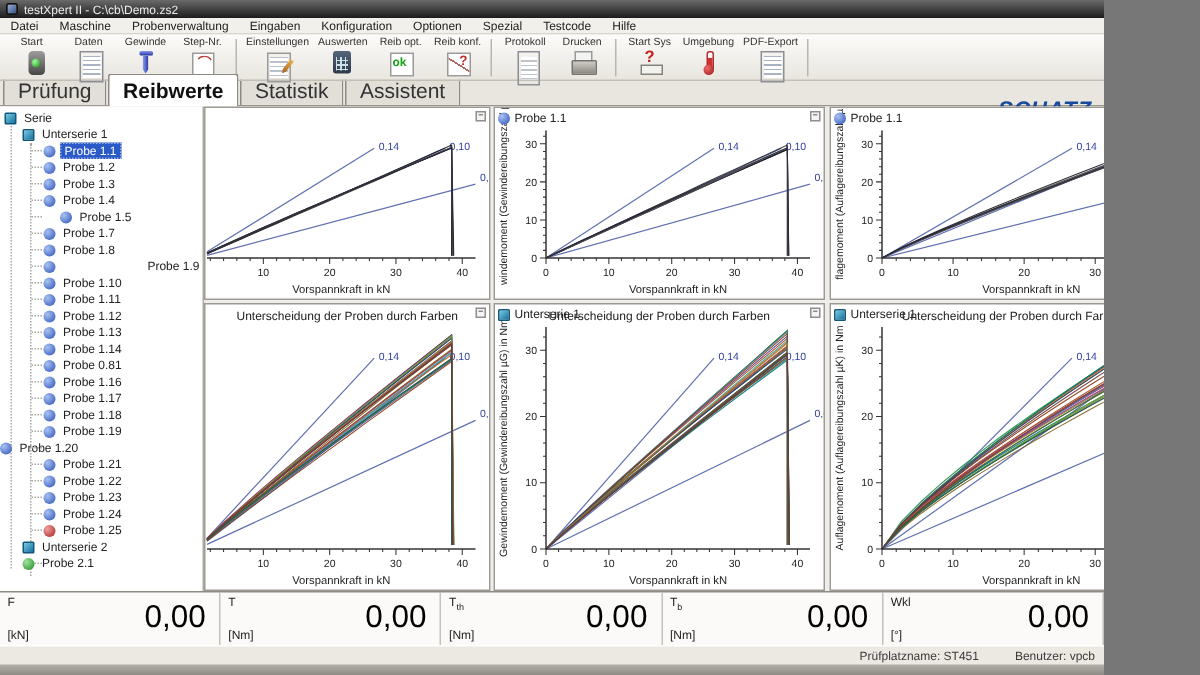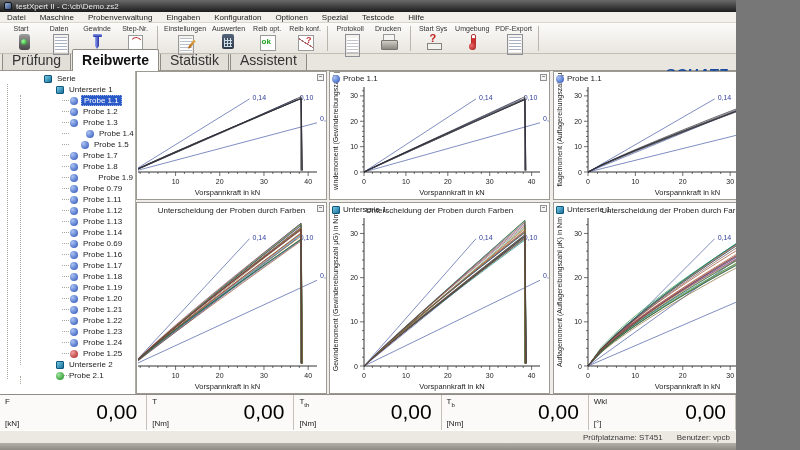--- a/index.html
+++ b/index.html
@@ -65,21 +65,21 @@
   
   .tabbar{height:17px;background:#e9e6e0;display:flex;align-items:flex-end;padding:2px 2px 0 2px;
           border-bottom:1px solid #9a978f;}
   .tab{font-size:14px;padding:2px 9px 2px 9px;background:#e2dfd8;border:1px solid #8e8b84;border-bottom:none;
        border-radius:2px 2px 0 0;margin-right:1px;color:#333;}
   .tab.active{background:#fff;font-weight:bold;color:#111;position:relative;top:1px;padding-bottom:3px;}
   
   .main{height:323px;display:flex;background:#eeede9;}
   .tree{width:136px;background:#fff;border-right:1px solid #aeaba3;position:relative;
         font-size:8px;padding-top:2px;overflow:hidden;}
-  .trow{height:11px;display:flex;align-items:center;white-space:nowrap;position:relative;margin-left:41px;}
+  .trow{height:11px;display:flex;align-items:center;white-space:nowrap;position:relative;}
   .trow .lbl{padding:0 2px;}
   .trow.sel .lbl{background:#2a5ac8;color:#fff;border:1px dotted #9ab0e0;}
   .nicon{width:8px;height:8px;flex:0 0 8px;margin-right:3px;position:relative;z-index:1;}
   .n-series{border-radius:1px;background:linear-gradient(135deg,#79cbe2,#166f9e);border:1px solid #10577c;}
   .n-blue{border-radius:50%;background:radial-gradient(circle at 32% 32%,#a9c2f2,#2a50b8);}
   .n-red{border-radius:50%;background:radial-gradient(circle at 32% 32%,#f0a0a0,#a82020);}
   .n-green{border-radius:50%;background:radial-gradient(circle at 32% 32%,#9fe49f,#1d8a1d);}
   .guide{position:absolute;border-left:1px dotted #a9a69e;width:0;}
   .trow.lvl2::before{content:"";position:absolute;left:21px;width:7px;border-top:1px dotted #a9a69e;top:5px;}
   .charts{flex:1;position:relative;}
@@ -93,21 +93,21 @@
   svg text{font-family:"Liberation Sans",sans-serif;}
   
   .readouts{height:36px;background:#fbfaf8;border-top:1px solid #8f8c85;display:flex;}
   .rfield{width:160px;position:relative;border-right:1px solid #c4c1b9;}
   .rfield .rl{position:absolute;left:5px;top:2px;font-size:8px;color:#222;}
   .rfield .rl sub{font-size:6px;}
   .rfield .ru{position:absolute;left:5px;bottom:2px;font-size:8px;color:#222;}
   .rfield .rv{position:absolute;right:9px;top:50%;transform:translateY(-54%);font-size:21px;color:#000;}
   
   .statusbar{height:13px;background:#ece9e2;border-top:1px solid #fff;display:flex;align-items:center;
-             justify-content:flex-end;font-size:8px;color:#3a3a3a;padding-right:6px;gap:14px;}
+             justify-content:flex-end;font-size:8px;color:#3a3a3a;padding-right:6px;gap:24px;}
   .bottomstrip{height:7px;background:linear-gradient(#b3b0a9,#8e8b85);}
 </style>
 </head>
 <body>
 
 <div id="app">
   <div class="titlebar">
     <span class="appicon"></span>
     <span>testXpert II  -  C:\cb\Demo.zs2</span>
   </div>
@@ -208,21 +208,21 @@
           <span class="lbl">Probe 1.1</span>
         </div>
         <div class="trow lvl2" style="padding-left: 29px;">
           <span class="nicon n-blue"></span>
           <span class="lbl">Probe 1.2</span>
         </div>
         <div class="trow lvl2" style="padding-left: 29px;">
           <span class="nicon n-blue"></span>
           <span class="lbl">Probe 1.3</span>
         </div>
-        <div class="trow lvl2" style="padding-left: 45px;">
+        <div class="trow lvl2" style="padding-left: 29px;">
           <span class="nicon n-blue"></span>
           <span class="lbl">Probe 1.4</span>
         </div>
         <div class="trow lvl2" style="padding-left: 40px;">
           <span class="nicon n-blue"></span>
           <span class="lbl">Probe 1.5</span>
         </div>
         <div class="trow lvl2" style="padding-left: 29px;">
           <span class="nicon n-blue"></span>
           <span class="lbl">Probe 1.7</span>
@@ -230,59 +230,59 @@
         <div class="trow lvl2" style="padding-left: 29px;">
           <span class="nicon n-blue"></span>
           <span class="lbl">Probe 1.8</span>
         </div>
         <div class="trow lvl2" style="padding-left: 29px; justify-content: space-between;">
           <span class="nicon n-blue"></span>
           <span class="lbl">Probe 1.9</span>
         </div>
         <div class="trow lvl2" style="padding-left: 29px;">
           <span class="nicon n-blue"></span>
-          <span class="lbl">Probe 0.79</span>
+          <span class="lbl">Probe 1.10</span>
         </div>
         <div class="trow lvl2" style="padding-left: 29px;">
           <span class="nicon n-blue"></span>
           <span class="lbl">Probe 1.11</span>
         </div>
         <div class="trow lvl2" style="padding-left: 29px;">
           <span class="nicon n-blue"></span>
           <span class="lbl">Probe 1.12</span>
         </div>
         <div class="trow lvl2" style="padding-left: 29px;">
           <span class="nicon n-blue"></span>
           <span class="lbl">Probe 1.13</span>
         </div>
         <div class="trow lvl2" style="padding-left: 29px;">
           <span class="nicon n-blue"></span>
           <span class="lbl">Probe 1.14</span>
         </div>
         <div class="trow lvl2" style="padding-left: 29px;">
           <span class="nicon n-blue"></span>
-          <span class="lbl">Probe 0.69</span>
+          <span class="lbl">Probe 0.81</span>
         </div>
         <div class="trow lvl2" style="padding-left: 29px;">
           <span class="nicon n-blue"></span>
           <span class="lbl">Probe 1.16</span>
         </div>
         <div class="trow lvl2" style="padding-left: 29px;">
           <span class="nicon n-blue"></span>
           <span class="lbl">Probe 1.17</span>
         </div>
         <div class="trow lvl2" style="padding-left: 29px;">
           <span class="nicon n-blue"></span>
           <span class="lbl">Probe 1.18</span>
         </div>
         <div class="trow lvl2" style="padding-left: 29px;">
           <span class="nicon n-blue"></span>
           <span class="lbl">Probe 1.19</span>
         </div>
-        <div class="trow lvl2" style="padding-left: 29px;">
+        <div class="trow lvl2" style="">
           <span class="nicon n-blue"></span>
           <span class="lbl">Probe 1.20</span>
         </div>
         <div class="trow lvl2" style="padding-left: 29px;">
           <span class="nicon n-blue"></span>
           <span class="lbl">Probe 1.21</span>
         </div>
         <div class="trow lvl2" style="padding-left: 29px; text-align: center;">
           <span class="nicon n-blue"></span>
           <span class="lbl">Probe 1.22</span>

